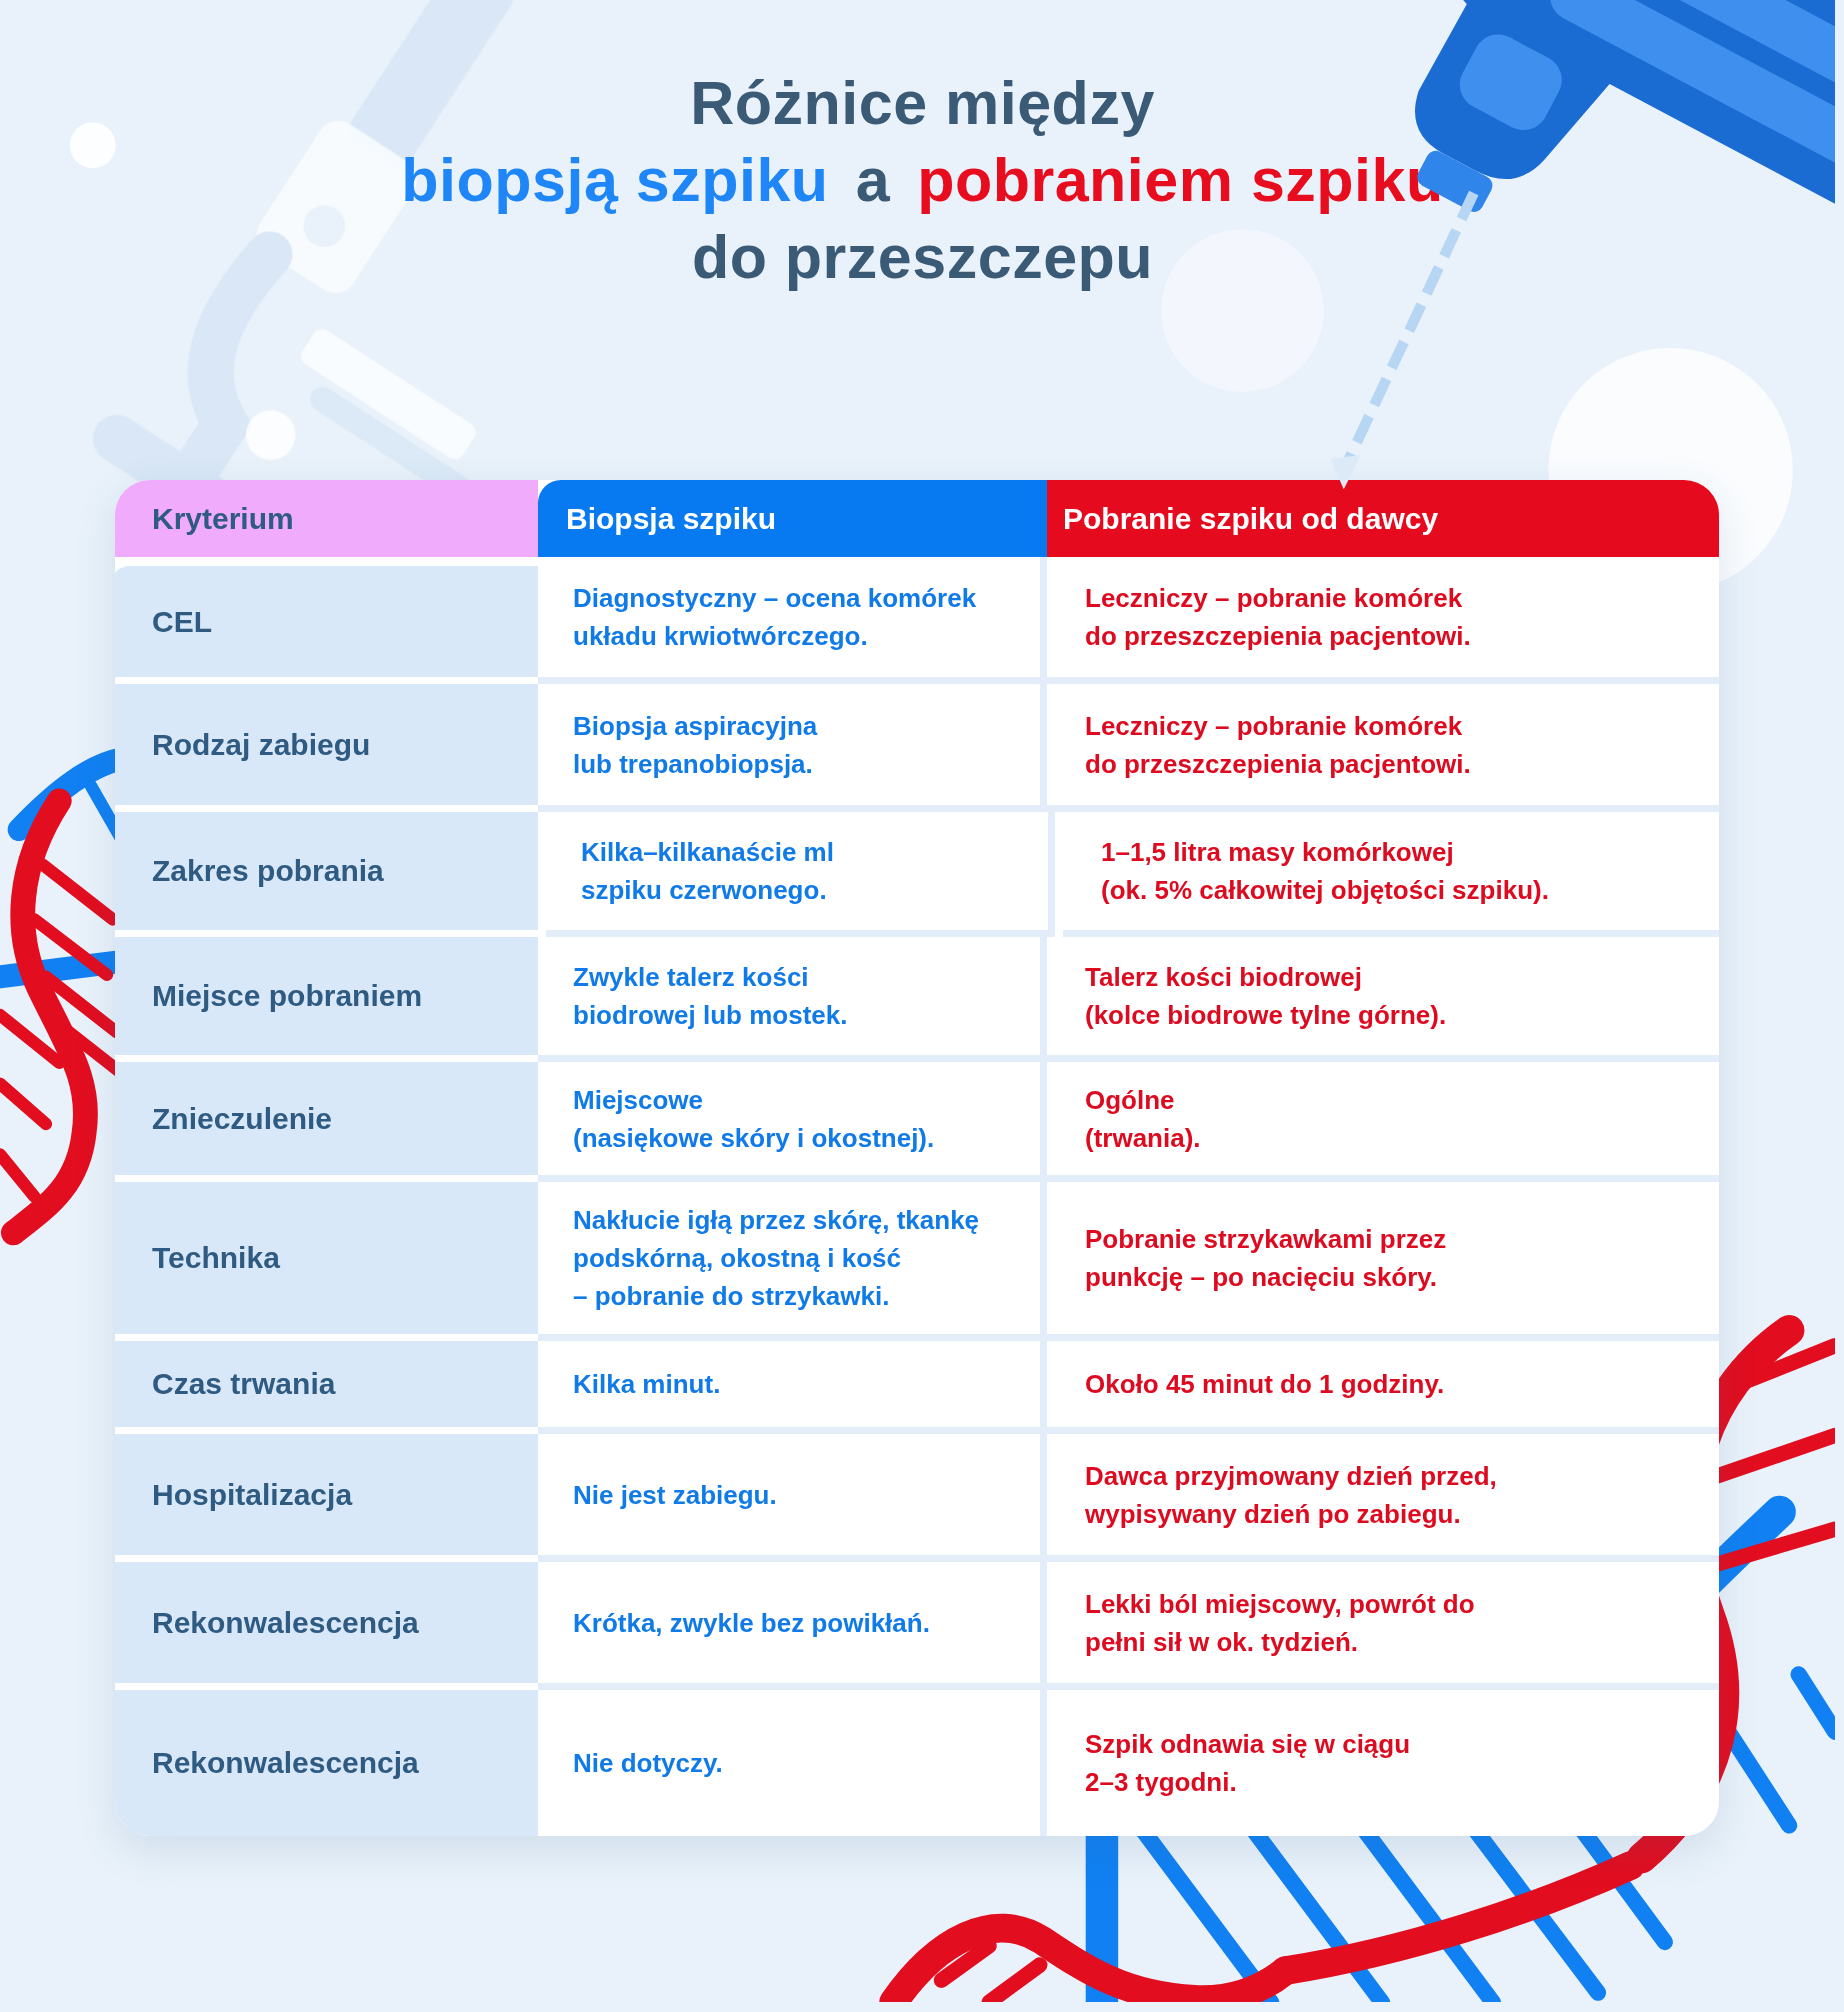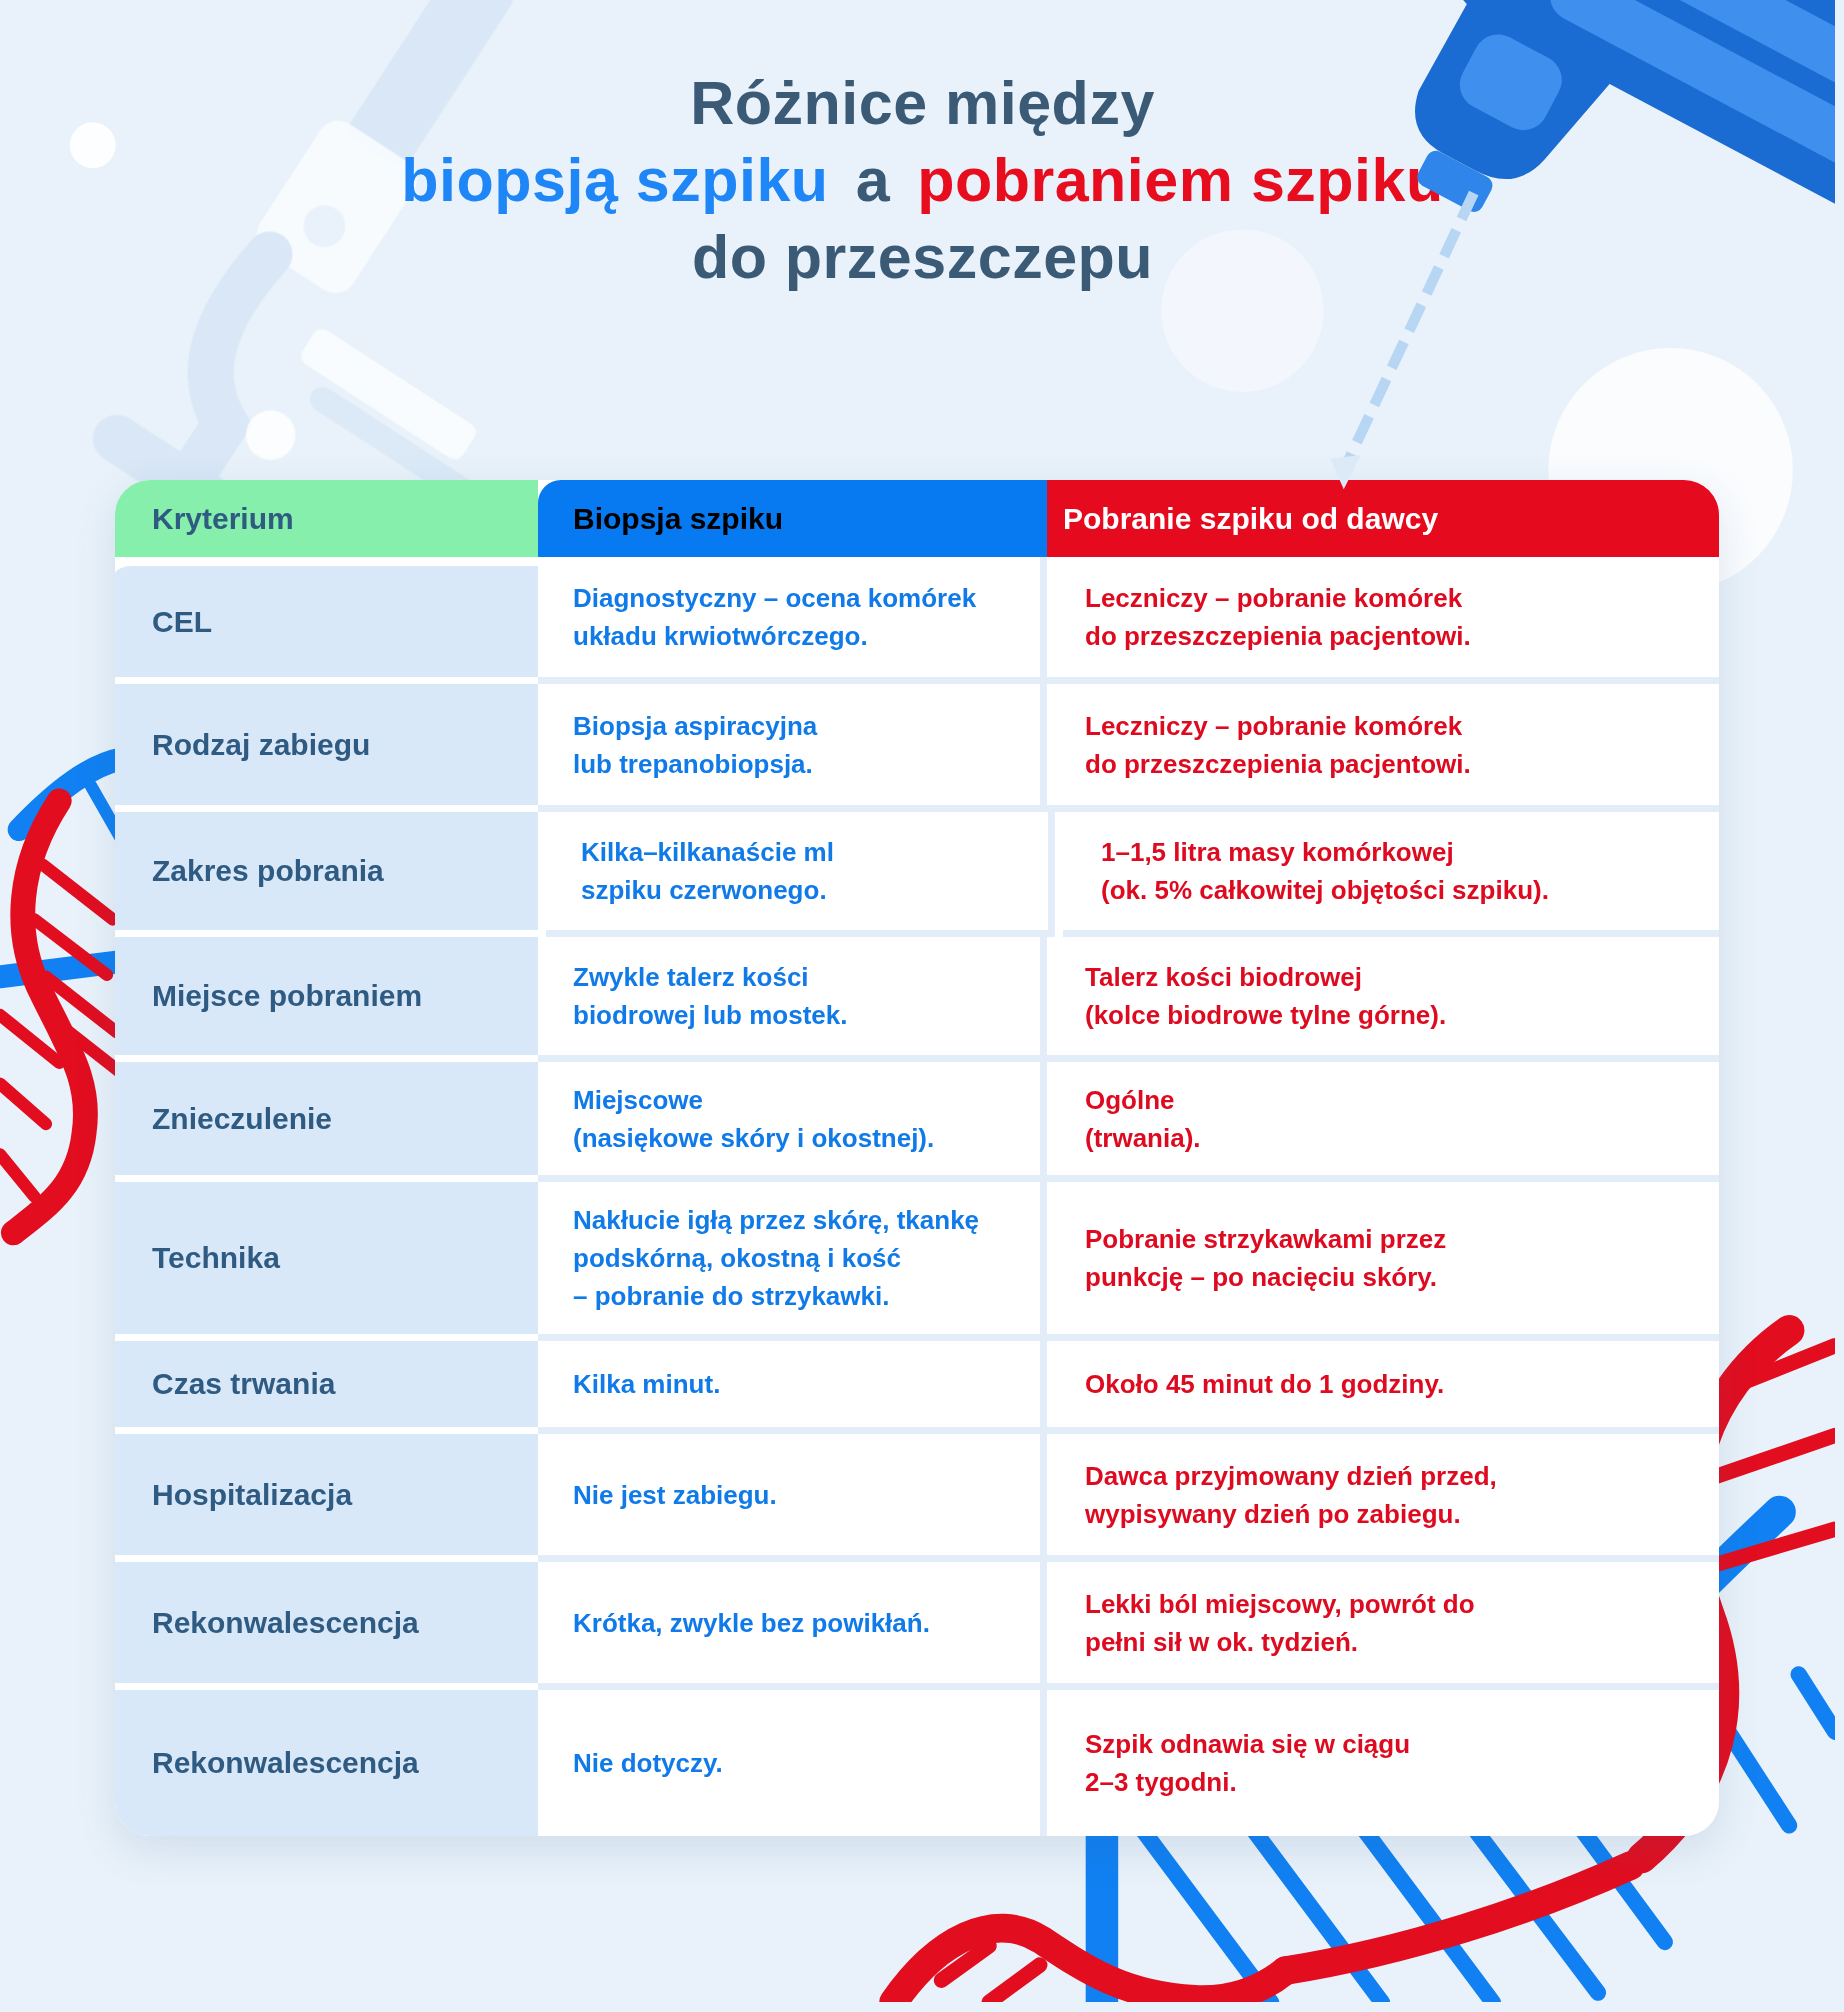--- a/index.html
+++ b/index.html
@@ -26,22 +26,22 @@
   .title .t-sep{margin:0 9.6px;}
 
   
   .tbl{
     position:absolute;left:115px;top:480px;width:1604px;z-index:2;
     background:#ffffff;border-radius:35px;overflow:hidden;
     box-shadow:0 13.4px 42px rgba(60,100,150,0.14);
   }
   .hrow{display:grid;grid-template-columns:423px 509px 672px;height:77px;}
   .hcell{display:flex;align-items:center;font-weight:bold;font-size:30px;}
-  .hc1{color:#2f5b82;padding-left:37px;background:#86efac;}
-  .hc2{color:#000000;background:#077af2;padding-left:35px;border-top-left-radius:23px;}
+  .hc1{color:#2f5b82;padding-left:37px;background:#f0abfc;}
+  .hc2{color:#ffffff;background:#077af2;padding-left:28px;border-top-left-radius:23px;}
   .hc3{color:#ffffff;background:#e60a1e;padding-left:16px;}
 
   .row{display:grid;grid-template-columns:423px 509px 672px;}
   .cell{display:flex;align-items:center;font-weight:bold;box-sizing:border-box;}
   .c1{
     background:#d9e8f8;color:#2f5b82;font-size:30px;
     padding-left:37px;border-bottom:7.7px solid #ffffff;
   }
   .c2{
     background:#ffffff;color:#0f7ae8;font-size:26px;line-height:38px;

